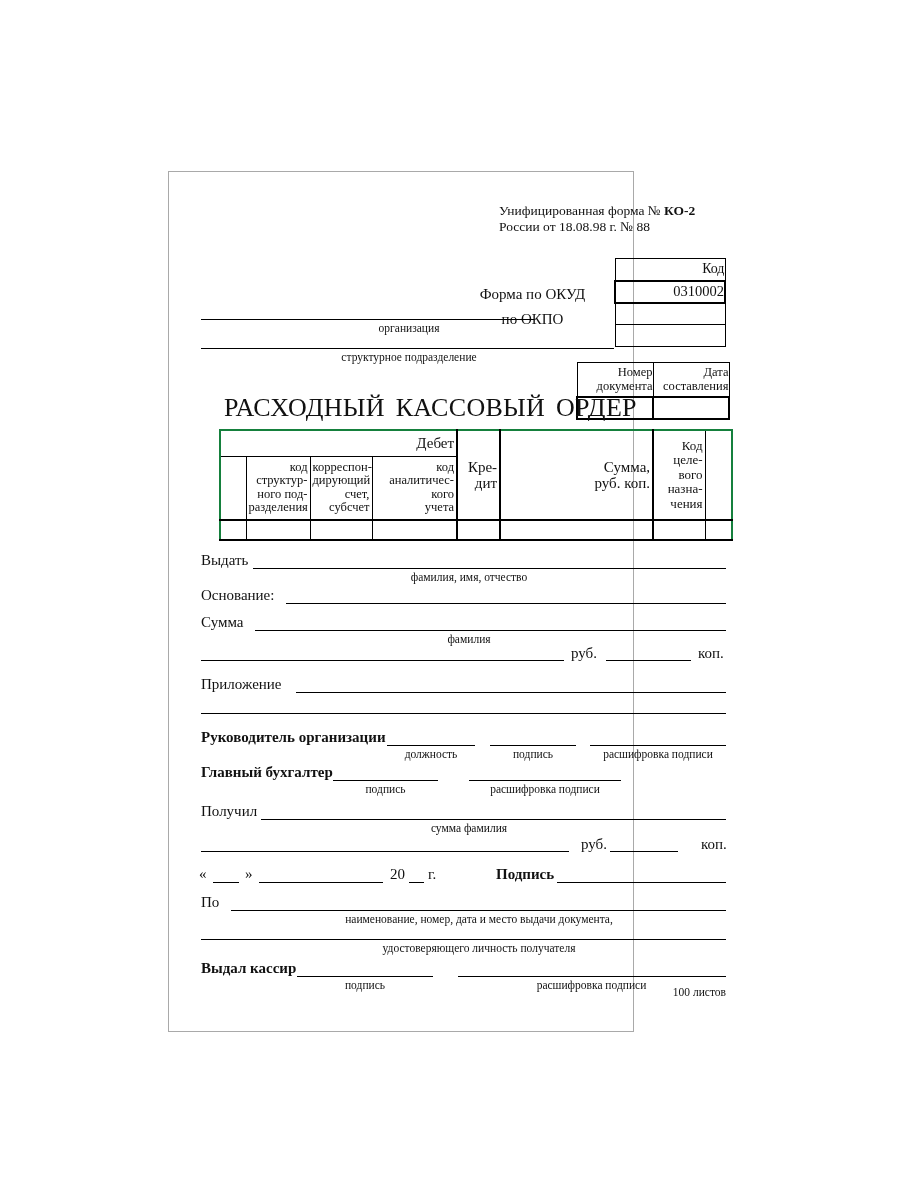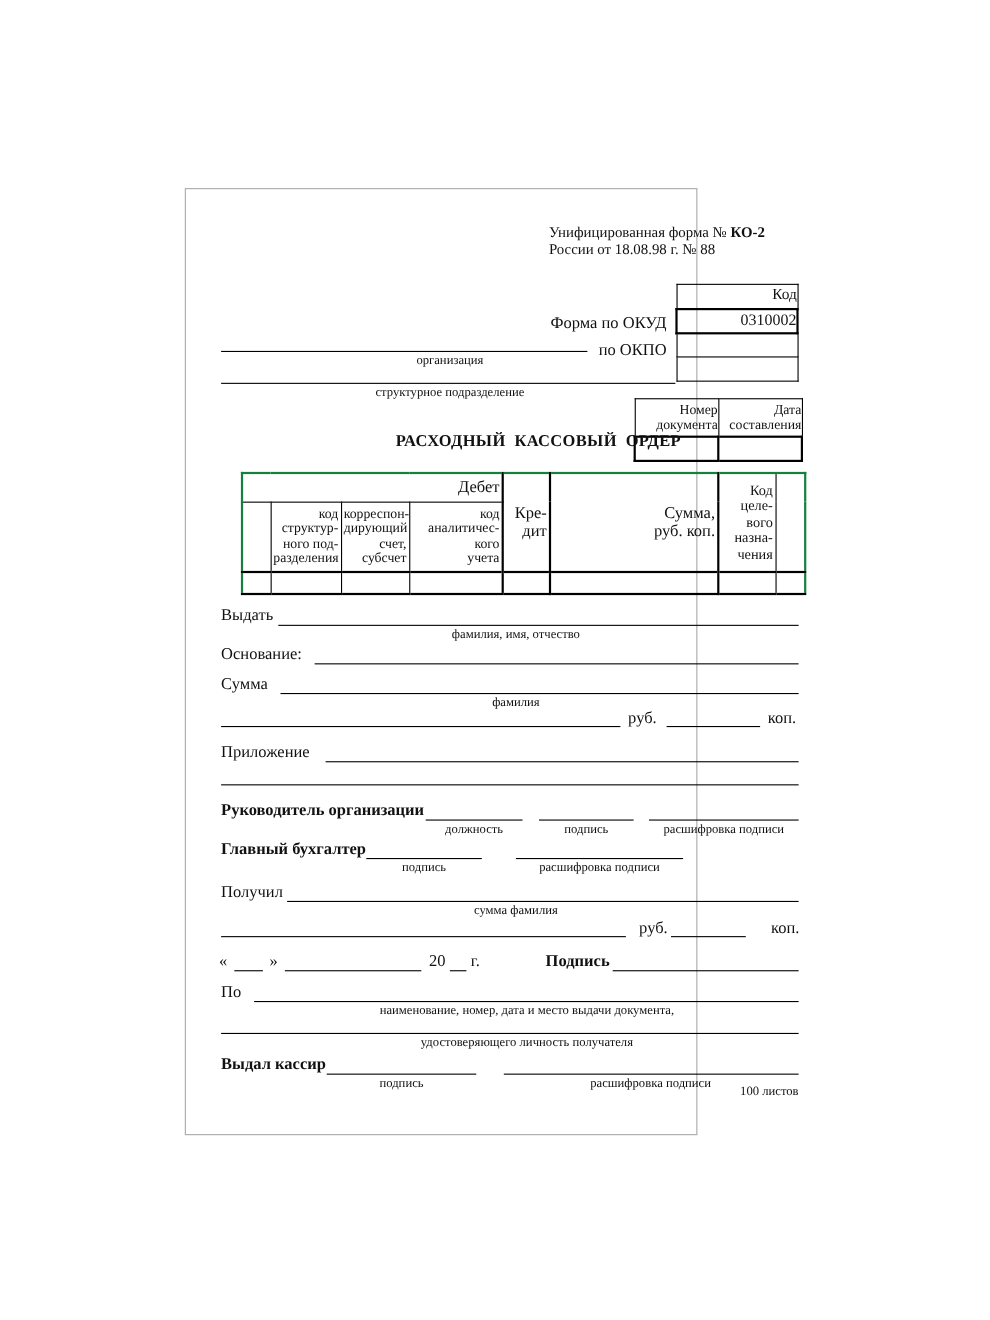--- a/index.html
+++ b/index.html
@@ -6,37 +6,37 @@
   html, body { width: 900px; height: 1200px; background: #ffffff; }
   body { position: relative; font-family: "Liberation Serif", "DejaVu Serif", serif; color: #111; }
   .page {
     position: absolute; left: 168px; top: 171px; width: 466px; height: 861px;
     background: #fff; border: 1px solid #a9a9a9;
   }
   .lbl { position: absolute; font-size: 15px; line-height: 17px; white-space: nowrap; }
   .lbl.b { font-weight: bold; }
   .ln { position: absolute; height: 0; border-top: 1.4px solid #000; }
   .cap { position: absolute; font-size: 11.5px; line-height: 13px; text-align: center; white-space: nowrap; }
-  .rt { text-align: right; }
+  .rt { text-align: center; }
   .approval { position: absolute; left: 330px; top: 31px; width: 234px; font-size: 13.5px; line-height: 15.5px; }
   .approval b { font-weight: bold; }
   table { border-collapse: collapse; table-layout: fixed; }
   td { border: 1px solid #000; text-align: right; vertical-align: middle; font-family: "Liberation Serif", "DejaVu Serif", serif; }
   
   .codeTable { position: absolute; left: 445px; top: 86px; width: 112px; }
   .codeTable td { font-size: 14px; height: 22px; }
   .codeTable .thick { border: 2px solid #000; font-size: 14.5px; }
   
   .docTable { position: absolute; left: 407px; top: 190px; width: 152px; }
   .docTable td { font-size: 12.5px; line-height: 14px; }
   .docTable .hd { height: 34px; }
   .docTable .dt { height: 22px; border: 2px solid #000; }
   
-  .title { position: absolute; left: 55px; top: 221px; width: 395px; text-align: right;
-           font-size: 15px; font-weight: bold; letter-spacing: 0.3px; word-spacing: 4px; white-space: nowrap; }
+  .title { position: absolute; left: 55px; top: 221px; width: 395px; text-align: left;
+           font-size: 26px; font-weight: normal; letter-spacing: 0.3px; word-spacing: 4px; white-space: nowrap; }
   
   .acctTable { position: absolute; left: 50px; top: 257px; width: 512px; border: 2px solid #15803d; }
   .acctTable td { font-size: 12.5px; line-height: 13.5px; padding: 1px 2px; }
   .acctTable .big { font-size: 15px; line-height: 16px; }
   .acctTable .pre { white-space: pre-line; }
   .acctTable .thL { border-left: 2px solid #000; }
   .acctTable .thR { border-right: 2px solid #000; }
   .acctTable .dataRow td { border-top: 2px solid #000; border-bottom: 2px solid #000; height: 20px; }
 </style>
 </head>

